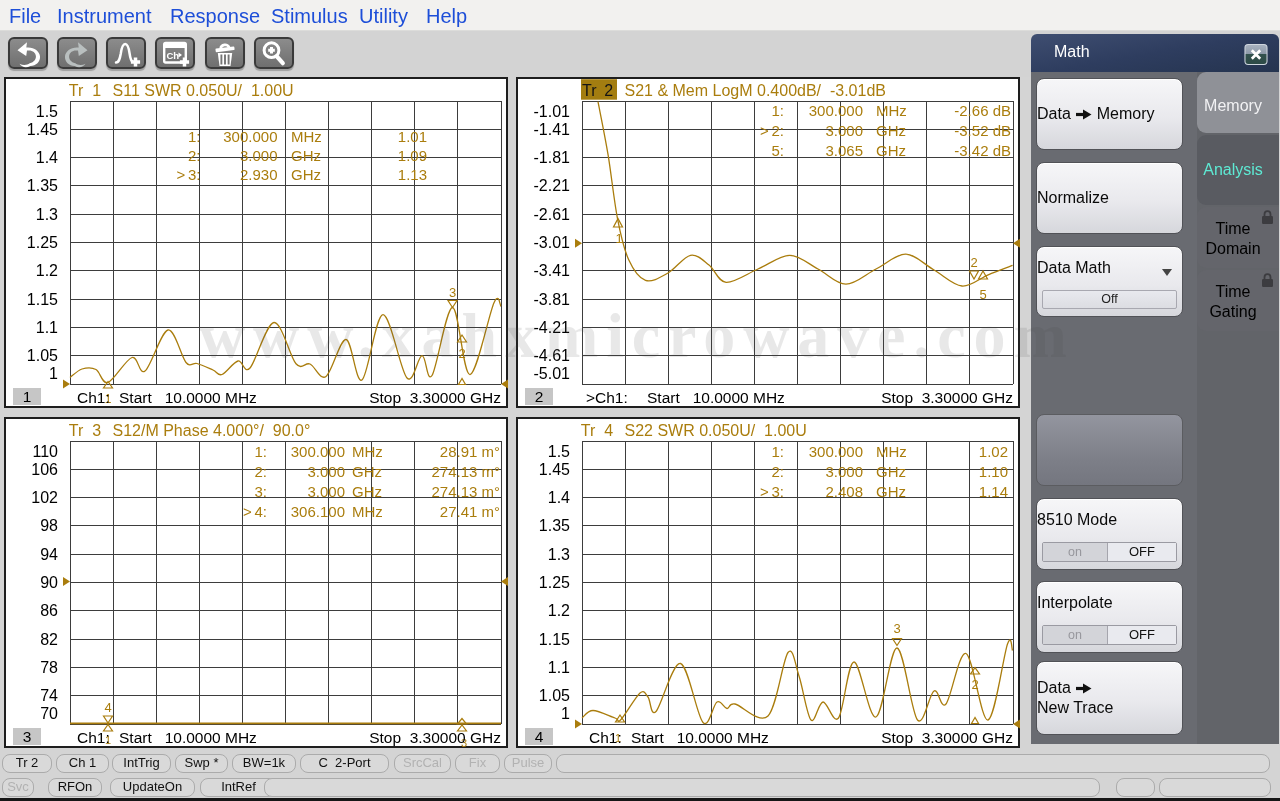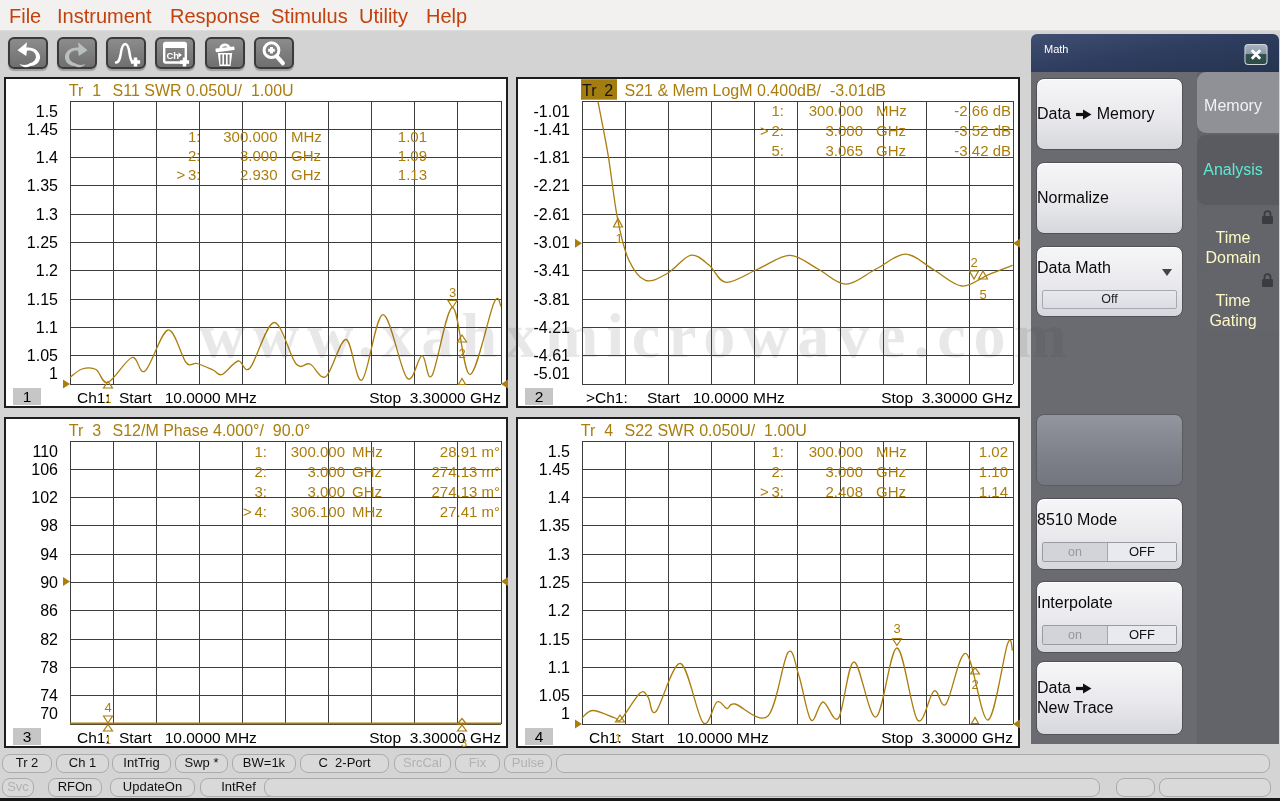--- a/index.html
+++ b/index.html
@@ -1,17 +1,17 @@
 <!DOCTYPE html>
 <html><head><meta charset="utf-8"><style>
 *{margin:0;padding:0;box-sizing:border-box}
 html,body{width:1280px;height:801px;overflow:hidden;background:#d4d4d4;
   font-family:"Liberation Sans",sans-serif;position:relative}
 #menubar{position:absolute;left:0;top:0;width:1280px;height:31px;background:#f2f1ef;border-bottom:1px solid #dcdcda}
-.mi{position:absolute;top:5px;font-size:20px;color:#c2410c}
+.mi{position:absolute;top:5px;font-size:20px;color:#1d4ed8}
 #toolbar{position:absolute;left:0;top:31px;width:1280px;height:46px;background:#d3d3d3}
 .tb{position:absolute;top:6px;width:40px;height:32px;border-radius:6px;
   background:linear-gradient(#8c8c8c,#6f6f6f);border:2px solid #3a3a3a;
   box-shadow:0 1.5px 1px rgba(0,0,0,.25)}
 .tb svg{margin:-2px 0 0 -2px}
 .tb svg{display:block}
 .panel{position:absolute}
 .ti{font-size:16px;fill:#aa7d0d}
 .ax{font-size:16px;fill:#000}
 .bx{font-size:15.5px;fill:#000}
@@ -19,21 +19,21 @@
 #wm{position:absolute;left:199px;top:299px;width:1000px;font-family:"Liberation Serif",serif;
   font-size:64px;font-weight:bold;color:rgba(70,70,70,0.125);letter-spacing:7.9px;z-index:50;white-space:nowrap}
 #statusbar{position:absolute;left:0;top:748px;width:1280px;height:50px;background:#d4d4d4}
 .sbtn{position:absolute;height:19px;border:1.5px solid #ababab;border-radius:8px;
   background:#d9d9d9;font-size:13px;color:#111;text-align:center;line-height:16px}
 .sbtn.dis{color:#b2b2b2}
 #bstrip{position:absolute;left:0;top:798px;width:1280px;height:3px;background:#161616}
 #mathdlg{position:absolute;left:1031px;top:34px;width:248px;height:710px}
 #mtitle{position:absolute;left:0;top:0;width:248px;height:38px;border-radius:6px 6px 0 0;
   background:linear-gradient(170deg,#3f4e71 0%,#2e3d5f 50%,#25344f 100%)}
-#mtitle span{position:absolute;left:13px;top:9px;font-size:11px;color:#fff}
+#mtitle span{position:absolute;left:23px;top:9px;font-size:16px;color:#fff}
 #mclose{position:absolute;right:11px;top:10px}
 #mbody{position:absolute;left:0;top:38px;width:248px;height:672px;background:#696b71;
   border-right:2px solid #45474b}
 .mbtn{position:absolute;left:5px;width:147px;height:72px;border-radius:8px;
   border:1px solid #515257;background:linear-gradient(#f6f6f8 0%,#e9e9ed 55%,#d6d7dc 100%);
   box-shadow:inset 0 1px 0 #fff}
 .mbtn.dark{background:linear-gradient(#93959f 0%,#7e8089 60%,#74767f 100%);box-shadow:none;border-color:#5b5c60}
 .mlab{position:absolute;left:0;width:100%;text-align:left;font-size:16px;color:#0a0a0a;line-height:20px}
 .ddt{position:absolute;right:10px;top:22px;width:0;height:0;
   border-left:5px solid transparent;border-right:5px solid transparent;border-top:7px solid #444}
@@ -42,21 +42,21 @@
   font-size:12.5px;color:#222;text-align:center;line-height:17px}
 .tg{position:absolute;left:5px;right:5px;bottom:7px;height:20px;border:1px solid #9a9aa2;
   border-radius:2px;display:flex}
 .tgl{width:48%;background:#d3d4d9;color:#97979d;font-size:12.5px;text-align:center;line-height:18px}
 .tgr{width:52%;background:#e9eaef;color:#111;font-size:13px;text-align:center;line-height:18px;
   border-left:1px solid #a5a5ad}
 .tab{position:absolute;left:166px;width:82px;border-radius:9px 0 0 9px;font-size:16px;
   text-align:center;display:flex;align-items:center;justify-content:center;line-height:20px}
 .tab.mem{background:#8f9197}
 .tab.ana{background:#595b61}
-.tab.dis{background:#64656b;color:#fef9c3;align-items:flex-end;padding-top:3px}
+.tab.dis{background:#64656b;color:#000000;align-items:center;padding-top:3px}
 .lck{position:absolute;right:5px;top:3px}
 </style></head>
 <body>
 <div id="menubar">
     <span class="mi" style="left:9px">File</span>
     <span class="mi" style="left:57px">Instrument</span>
     <span class="mi" style="left:170px">Response</span>
     <span class="mi" style="left:271px">Stimulus</span>
     <span class="mi" style="left:359px">Utility</span>
     <span class="mi" style="left:426px">Help</span>

